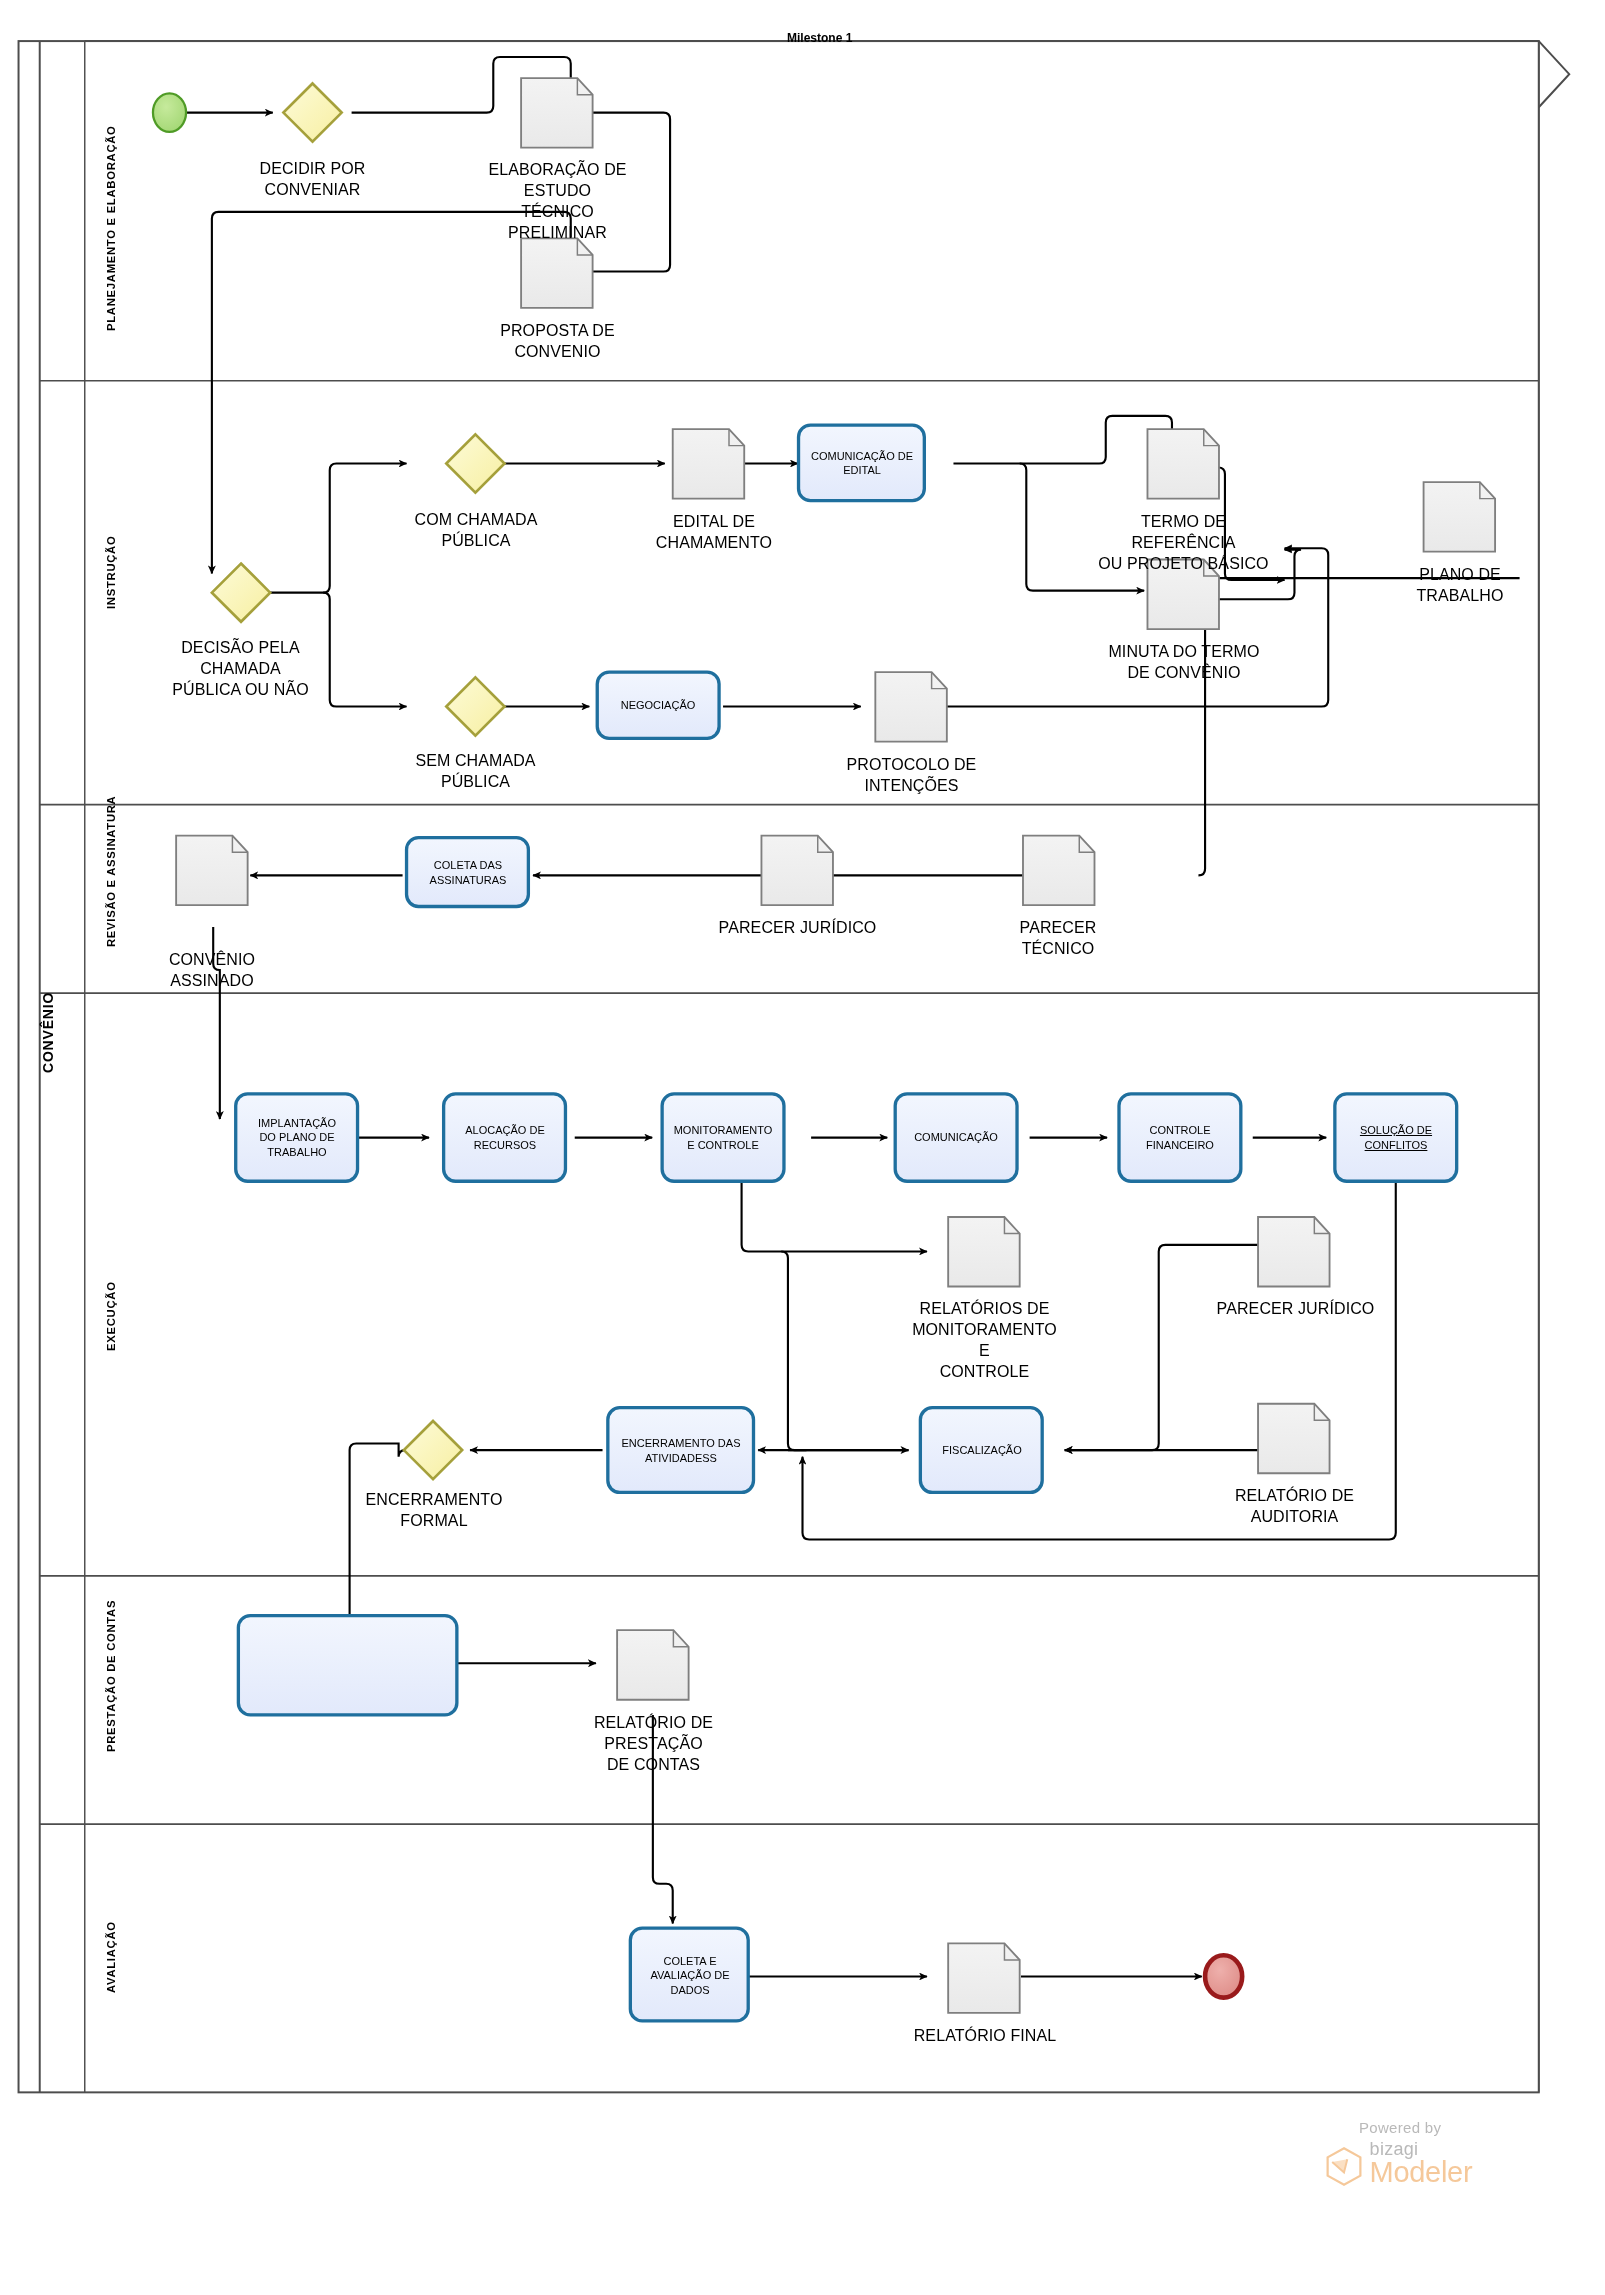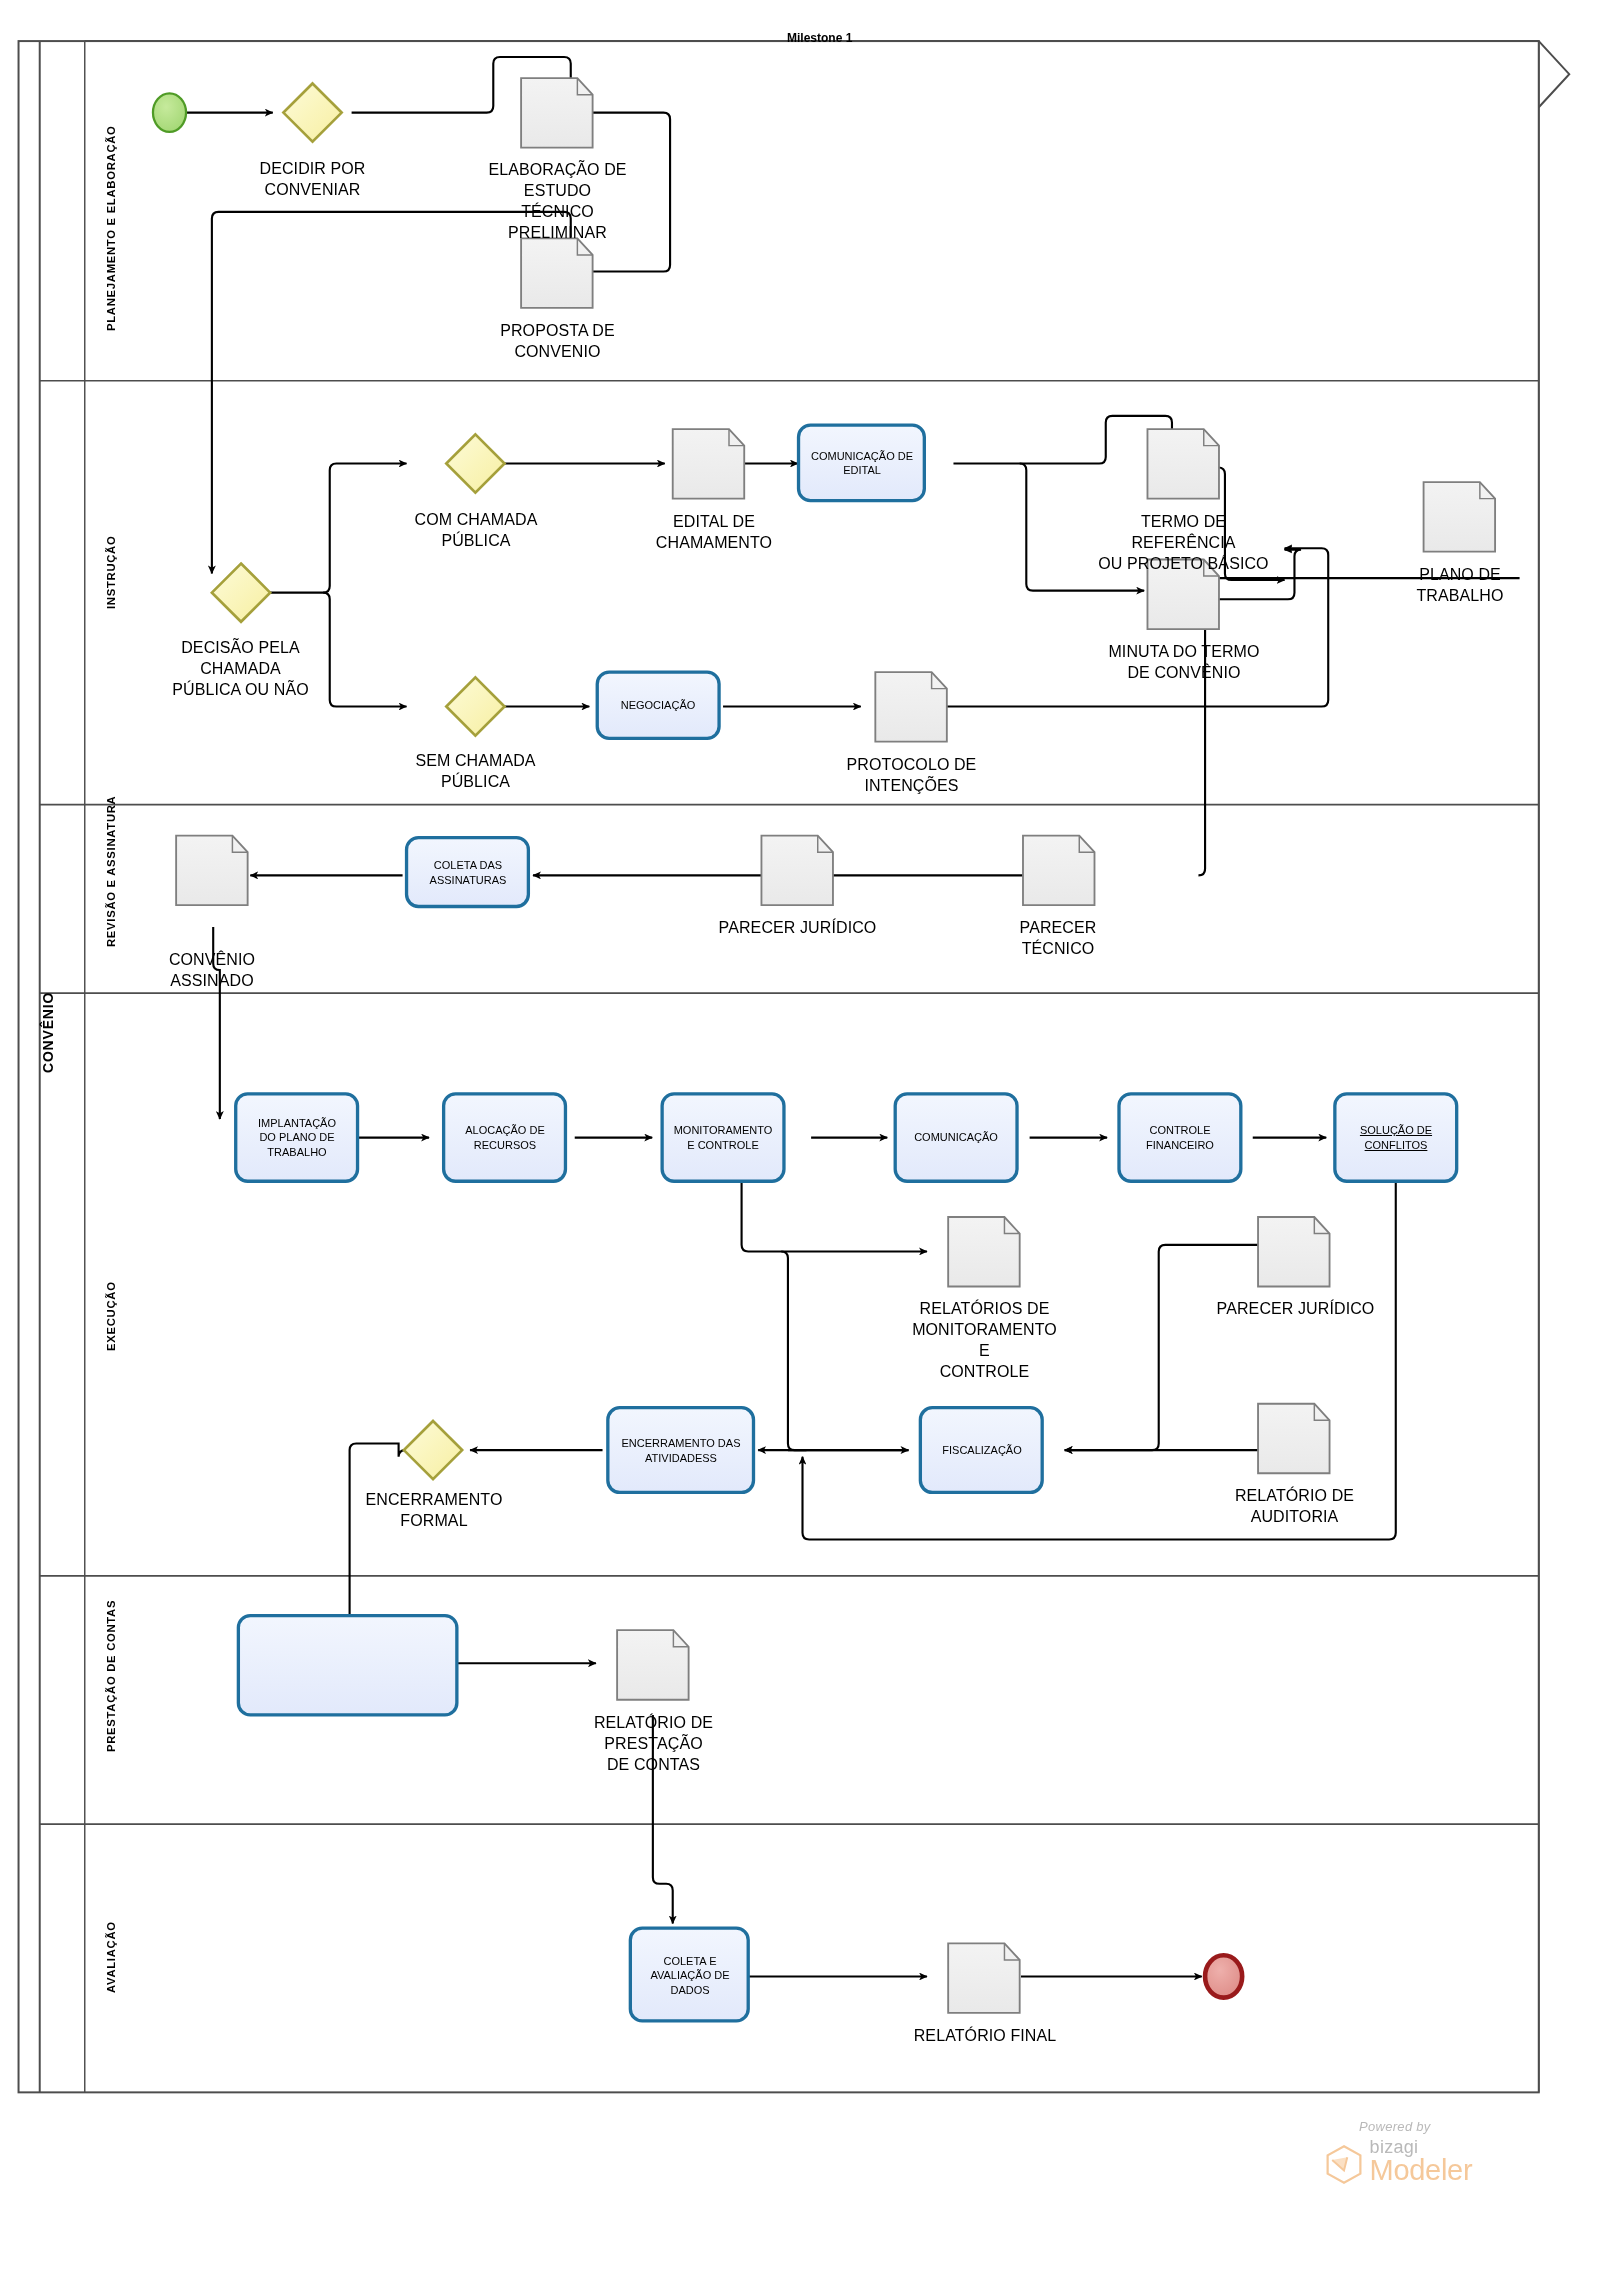--- a/index.html
+++ b/index.html
@@ -12,21 +12,21 @@
        letter-spacing:0.1px;white-space:pre-line;}
   .tasklbl{position:absolute;font-size:11px;color:#000;text-align:center;
        line-height:1.28;white-space:pre-line;display:flex;align-items:center;
        justify-content:center;}
   .lanename{position:absolute;font-size:11.3px;font-weight:bold;color:#000;
        letter-spacing:0.7px;white-space:nowrap;transform-origin:0 0;}
   .poolname{position:absolute;font-size:14px;font-weight:bold;color:#000;
        letter-spacing:0.8px;white-space:nowrap;transform-origin:0 0;}
   .mstone{position:absolute;font-size:12px;font-weight:bold;color:#000;}
   .brand{position:absolute;}
-  .brand .pb{font-size:13px;color:#b9b9b9;letter-spacing:0.3px;font-style:italic;}
+  .brand .pb{font-size:15px;color:#b9b9b9;letter-spacing:0.3px;}
   .brand .bz{font-size:18px;color:#b9b9b9;letter-spacing:0.3px;line-height:1;}
   .brand .md{font-size:29px;color:#f5c89a;letter-spacing:-0.3px;line-height:1;}
 </style>
 </head>
 <body>
 
 <div id="root">
 
 <svg id="canvas" width="1605" height="2295" viewBox="0 0 2424 3466">
   <defs>

